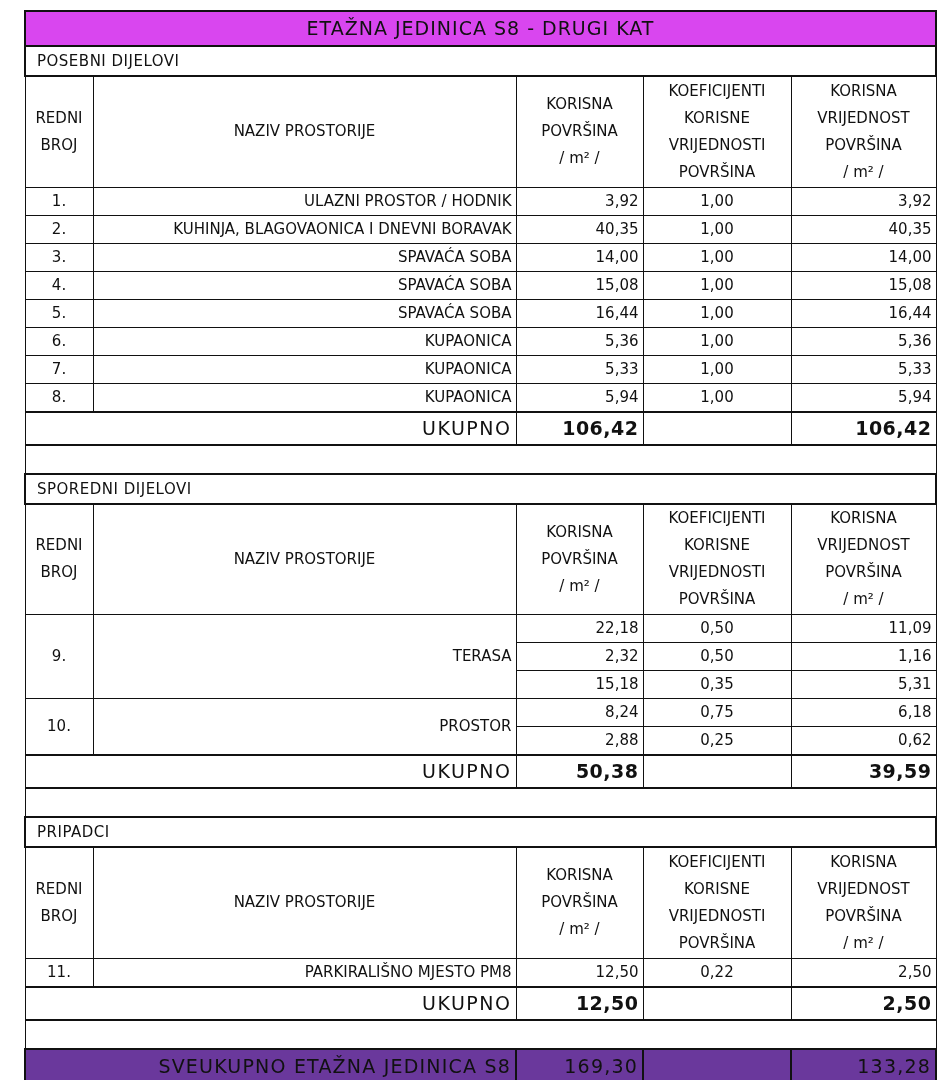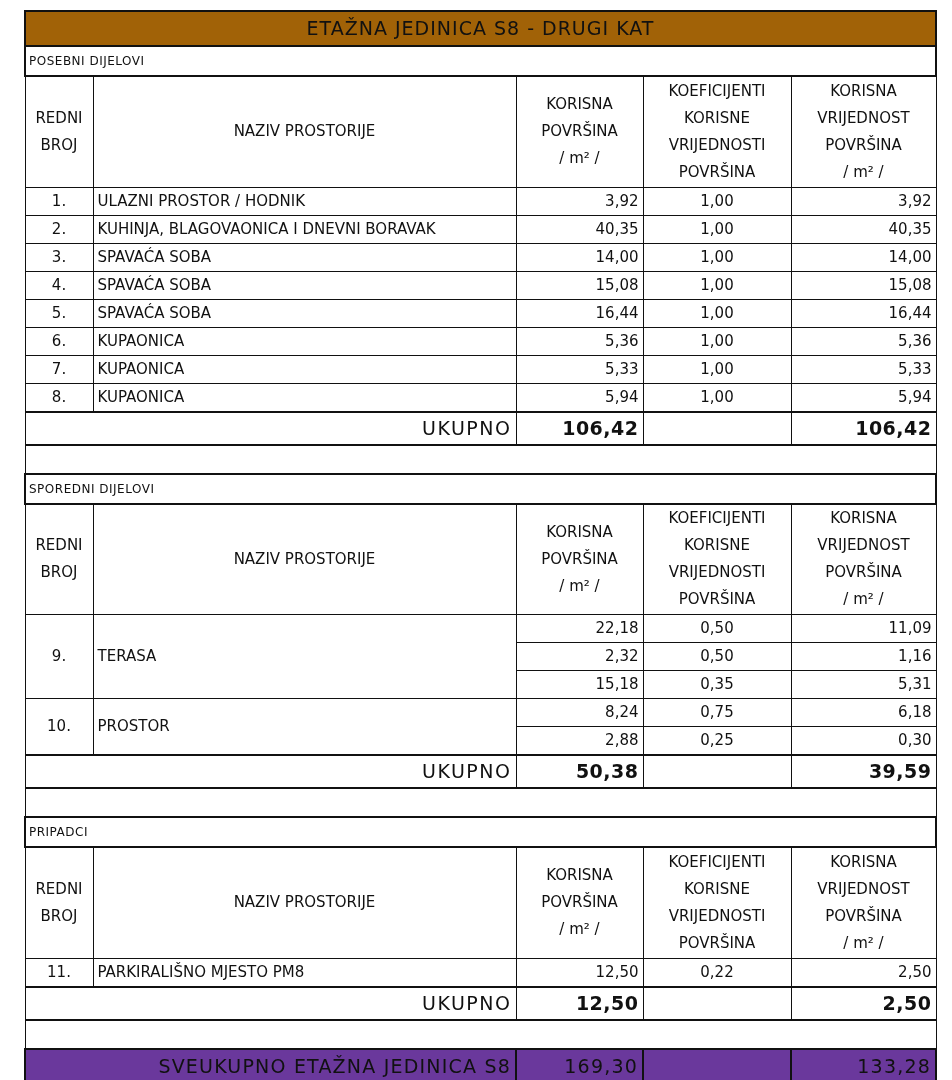--- a/index.html
+++ b/index.html
@@ -1,26 +1,26 @@
 <!DOCTYPE html>
 <html><head>
 <meta charset="utf-8">
 <style>
   html, body { margin: 0; padding: 0; background: #ffffff; }
   body { width: 952px; height: 1080px; position: relative; font-family: "DejaVu Sans", sans-serif; color: #111; }
   .sheet { position: absolute; left: 24px; top: 10px; width: 911px; }
   table { border-collapse: collapse; width: 911px; table-layout: fixed; }
   td { border: 1.5px solid #111; padding: 0 4px; font-size: 15px; line-height: 27px; height: 27px; white-space: nowrap; overflow: hidden; box-sizing: border-box; }
   col.c1 { width: 68px; } col.c2 { width: 423px; } col.c3 { width: 127px; } col.c4 { width: 148px; } col.c5 { width: 145px; }
-  .title td { background: #a16207; height: 33px; line-height: 33px; text-align: center; font-size: 19px; letter-spacing: 1px; border-width: 2px; }
-  .section td { height: 28px; line-height: 28px; font-size: 12px; letter-spacing: 0.5px; padding-left: 3px; border-width: 2px; }
+  .title td { background: #d946ef; height: 33px; line-height: 33px; text-align: center; font-size: 19px; letter-spacing: 1px; border-width: 2px; }
+  .section td { height: 28px; line-height: 28px; font-size: 15px; letter-spacing: 0.5px; padding-left: 11px; border-width: 2px; }
   .hdr td { height: 111px; text-align: center; white-space: normal; line-height: 27px; font-size: 15px; }
   .num { text-align: right; margin-left: 21px; }
   .ctr { text-align: center; }
-  .left { text-align: left; }
+  .left { text-align: right; }
   .total td { height: 31px; line-height: 31px; font-size: 19px; font-weight: 600; letter-spacing: 0.5px; border-top-width: 2.5px; border-bottom-width: 2px; }
   .total td.lbl { text-align: right; font-weight: 500; letter-spacing: 1.5px; }
   .blank td { height: 29px; border-top-width: 2px; border-bottom-width: 2px; }
   .grand td { background: #6a389c; height: 33px; line-height: 33px; font-size: 19px; letter-spacing: 1.2px; border-width: 2px; }
   .grand td.lbl { text-align: right; }
   .grand td.num { font-size: 19px; }
   .vtop { vertical-align: middle; }
 </style>
 </head>
 <body>
@@ -149,21 +149,21 @@
   <tr>
     <td rowspan="2" class="ctr vtop">10.</td>
     <td rowspan="2" class="left vtop">PROSTOR</td>
     <td class="num">8,24</td>
     <td class="ctr">0,75</td>
     <td class="num">6,18</td>
   </tr>
   <tr>
     <td class="num">2,88</td>
     <td class="ctr">0,25</td>
-    <td class="num">0,30</td>
+    <td class="num">0,62</td>
   </tr>
 
   <tr class="total">
     <td colspan="2" class="lbl">UKUPNO</td>
     <td class="num">50,38</td>
     <td></td>
     <td class="num">39,59</td>
   </tr>
   <tr class="blank">
           <td colspan="5"></td>

